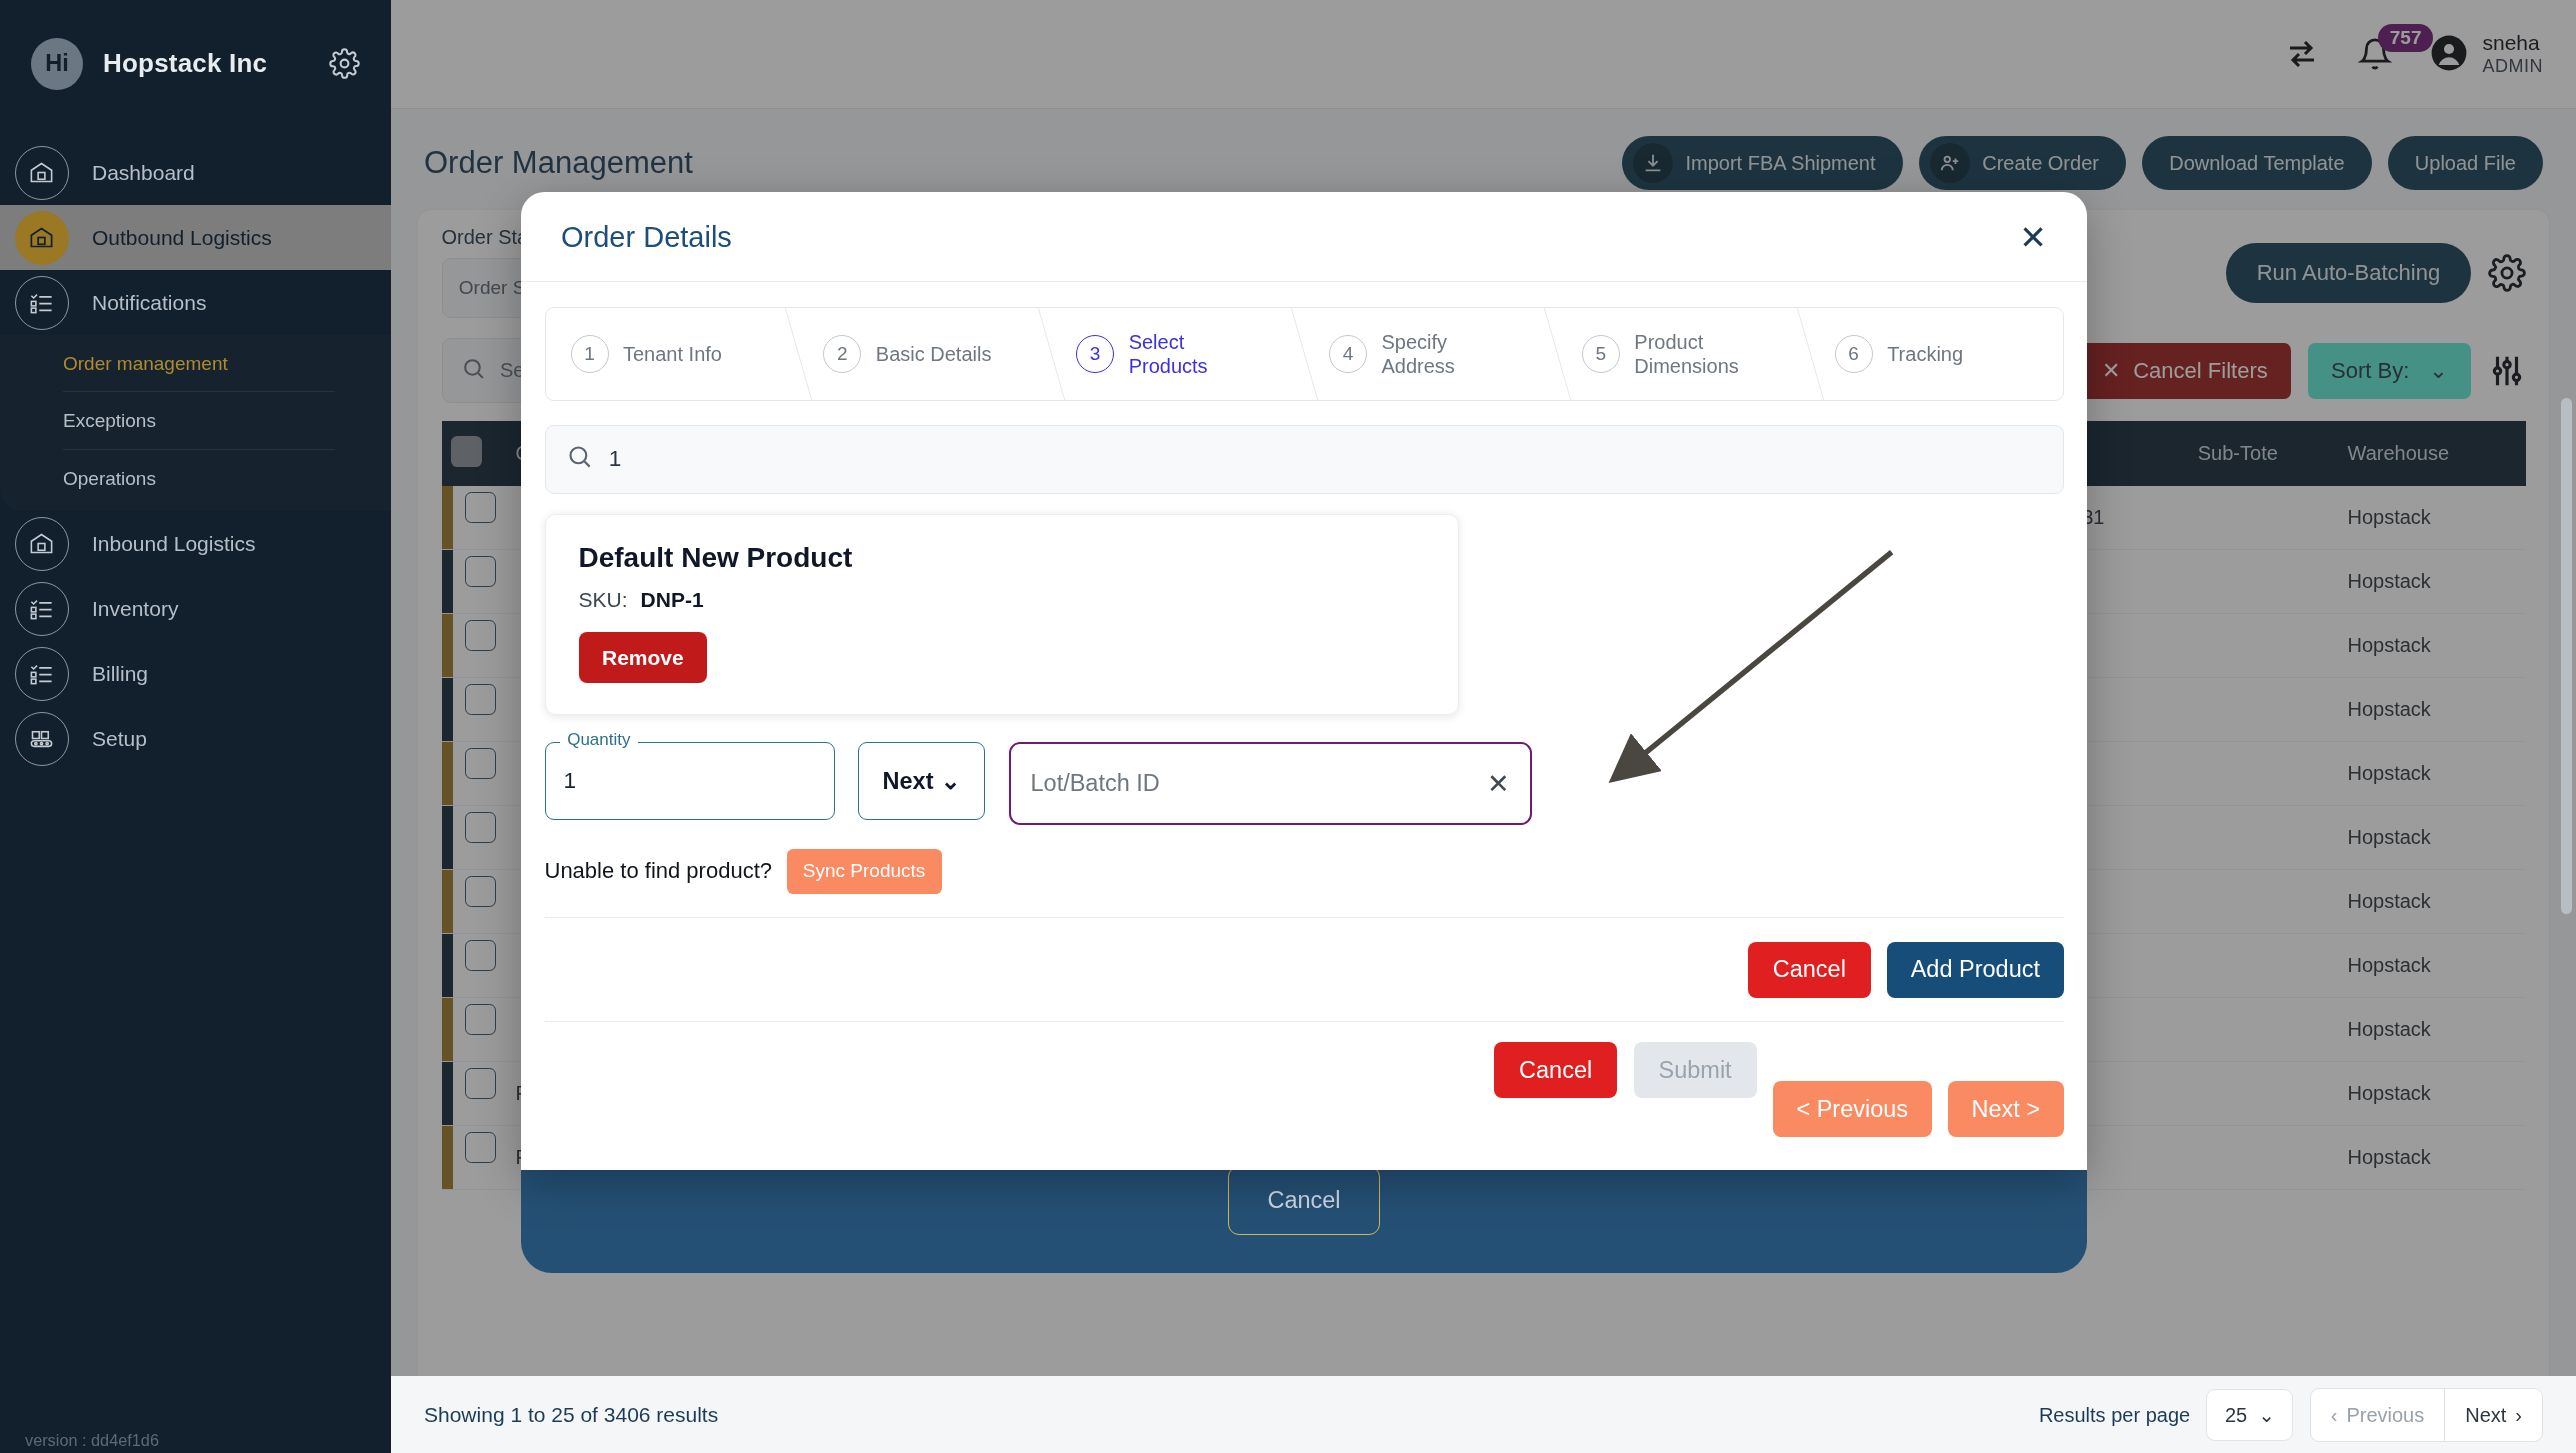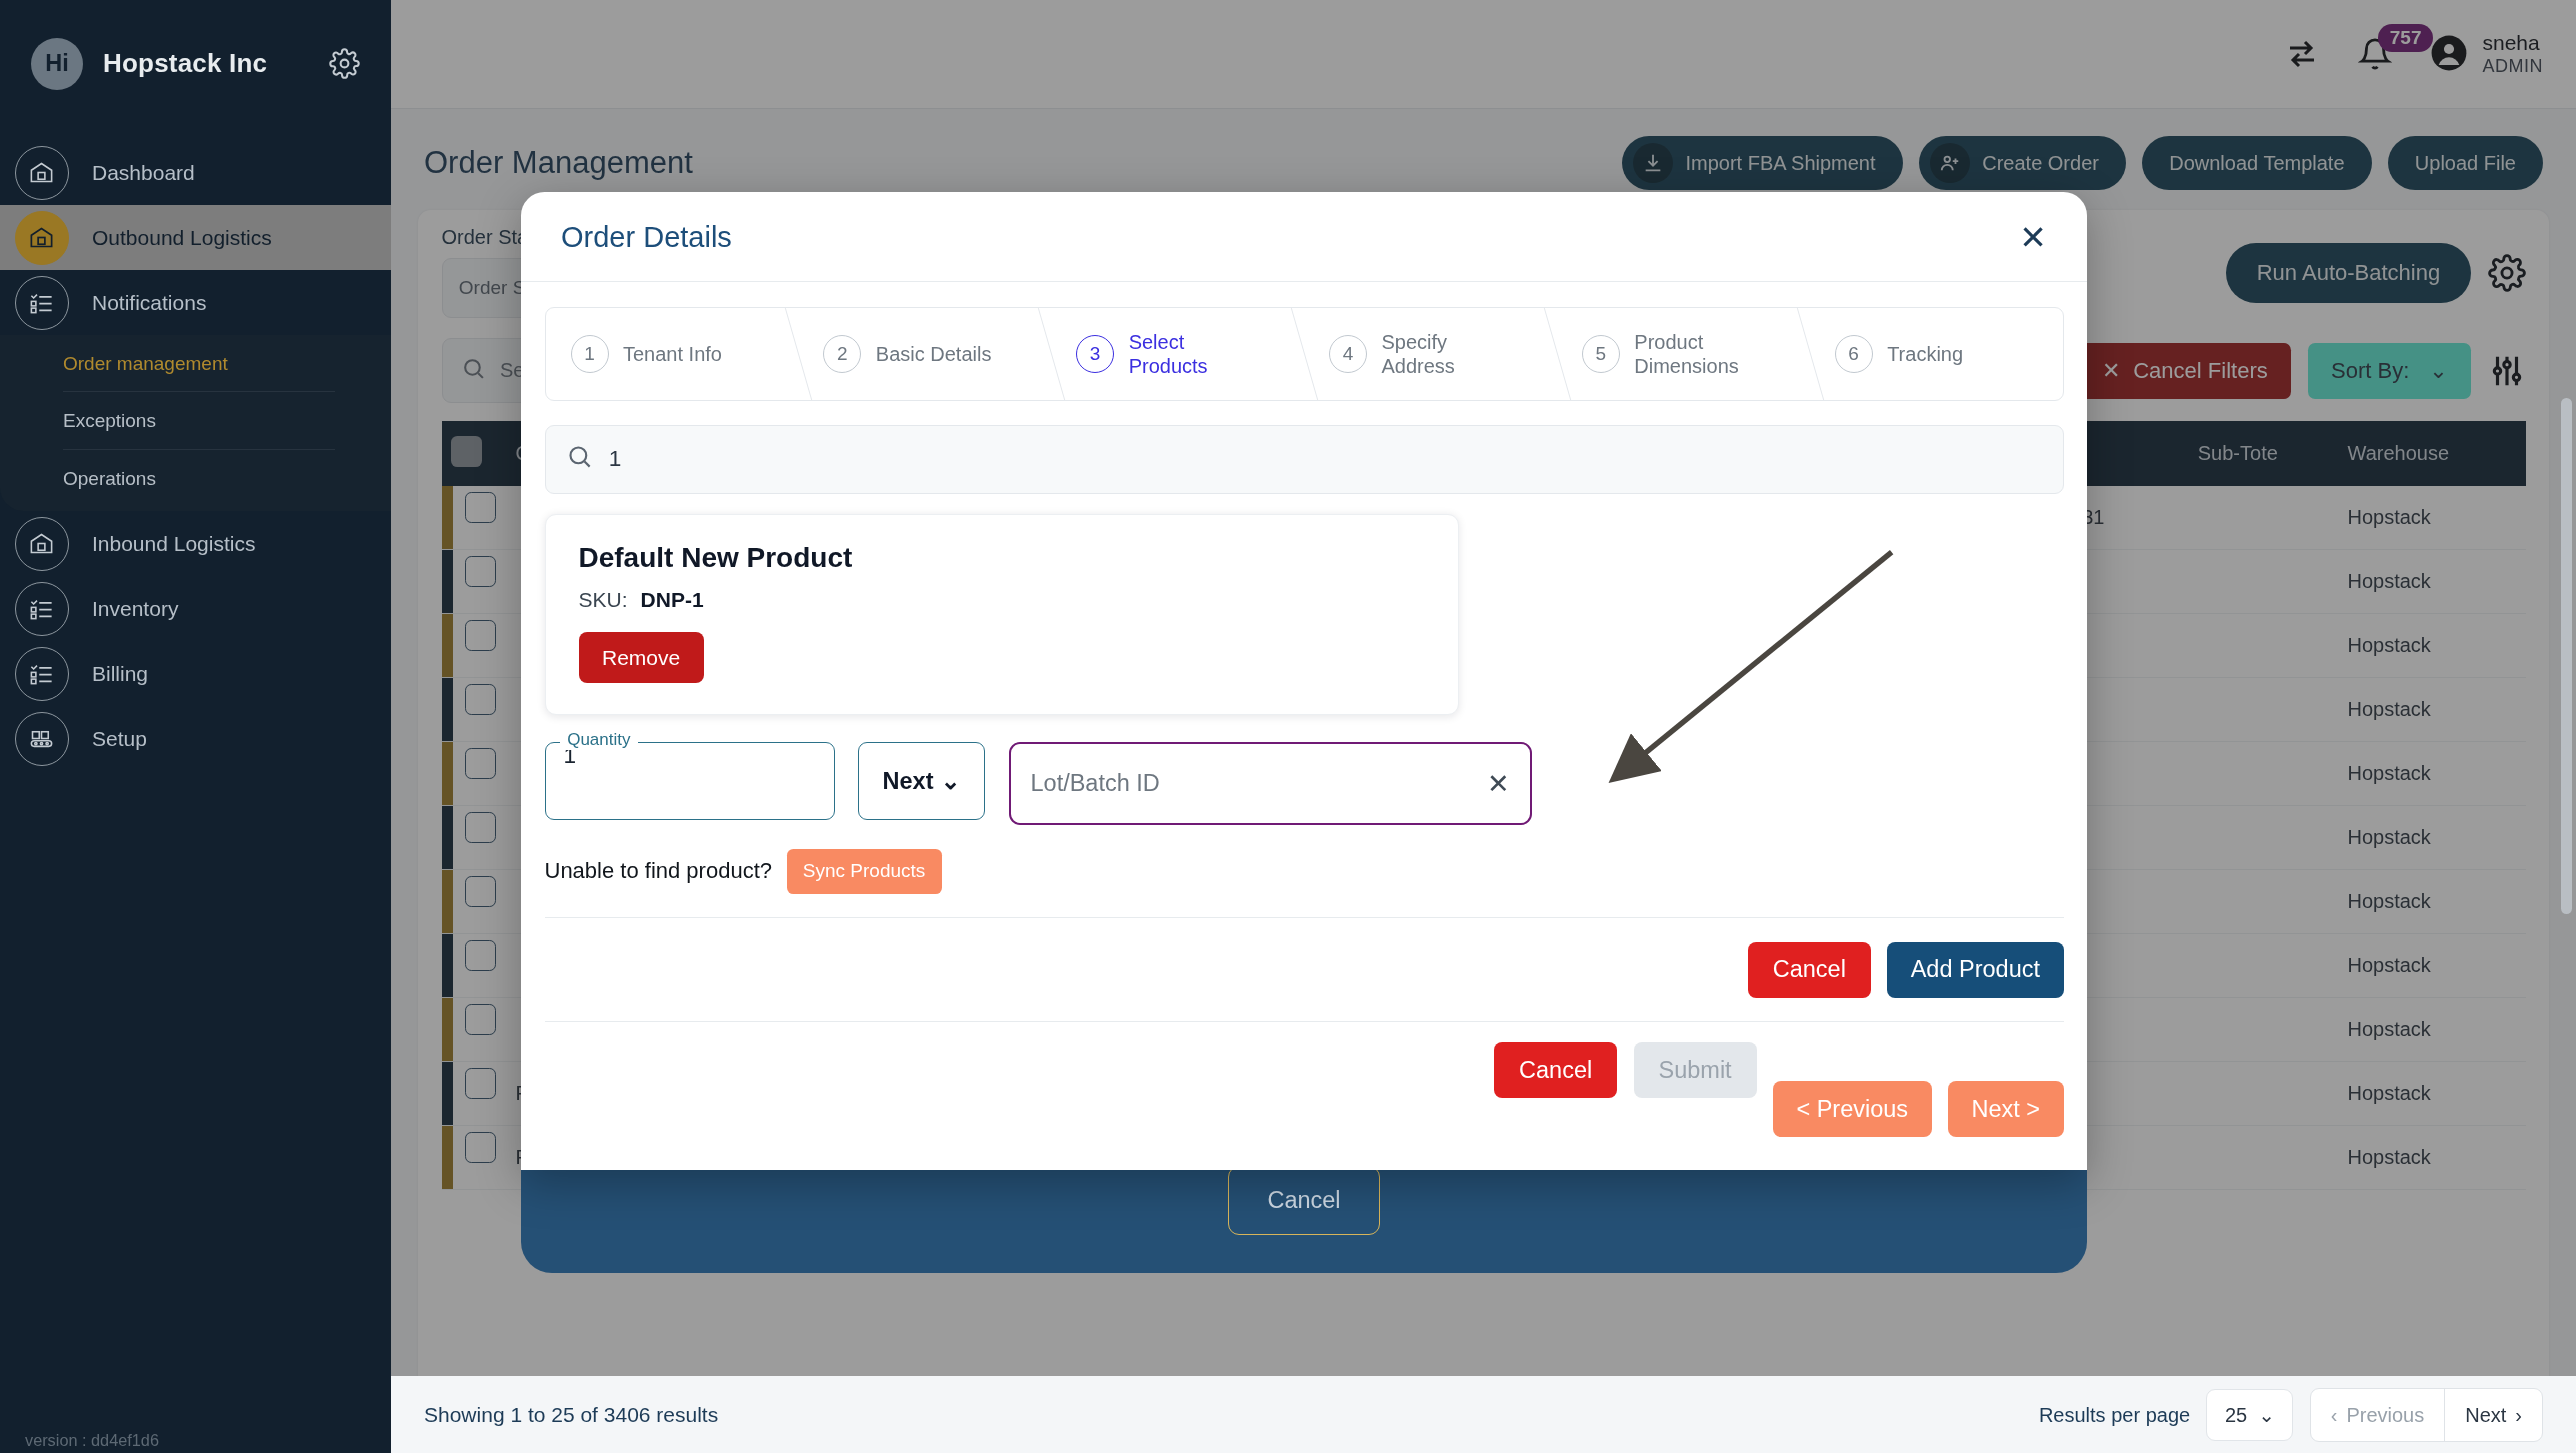--- a/index.html
+++ b/index.html
@@ -202,27 +202,27 @@
   .prod-card{
     margin:20px 23.5px 0 23.5px; width:914px; background:#fff; border:0.9px solid #eceff2;
     border-radius:11px; box-shadow:0 1.8px 9px rgba(16,24,40,.10);
     padding:27px 33px 31px 33px;
   }
   .prod-name{ font-size:28px; font-weight:bold; color:#101827;}
   .prod-sku{ margin-top:14.5px; font-size:21px; color:#3a4550; }
   .prod-sku b{ color:#101827; margin-left:7.2px;}
   .btn-remove{
     margin-top:20px; background:#c01a1a;color:#fff;border:none;border-radius:8.1px;
-    height:51px;padding:0 23.5px;font-size:21px;font-family:inherit;
+    height:51px;padding:0 23.5px;font-size:21px;font-family:inherit;font-weight:bold;
   }
 
   .qty-row{ display:flex; align-items:flex-start; gap:23.5px; margin:27px 23.5px 0 23.5px; }
   .field{
     position:relative; width:290px; height:78px; border:1.4px solid #2b7189;
-    border-radius:9px; display:flex; align-items:flex-start; padding:0 18px;
+    border-radius:9px; display:flex; align-items:center; padding:16px 18px;
     font-size:22.6px; color:#1a2430;
   }
   .field-legend{
     position:absolute; top:-12.7px; left:14.5px; background:#fff; padding:0 7.2px;
     font-size:17px; color:#2b7189;
   }
   .unit-box{
     width:127px;height:78px;border:1.4px solid #2b7189;border-radius:9px;
     display:flex;align-items:center;justify-content:center;gap:7.2px;
     font-size:23.5px;color:#101827;font-weight:bold;

